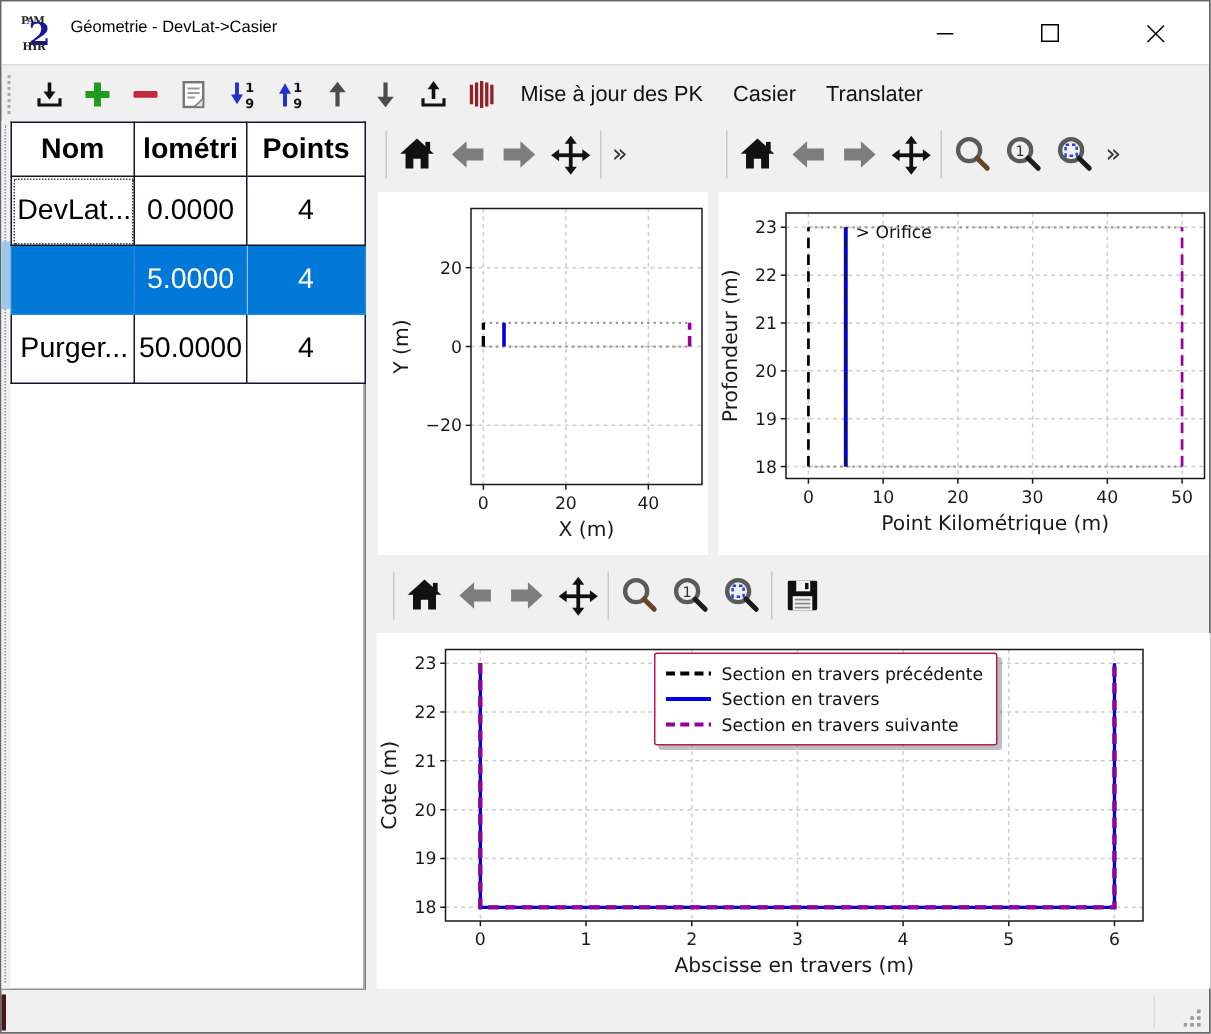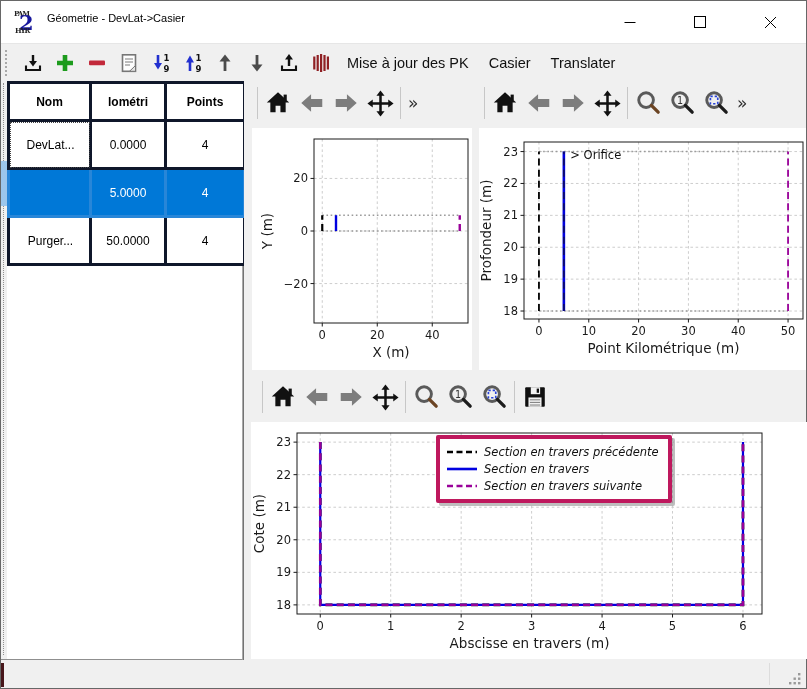--- a/index.html
+++ b/index.html
@@ -23,42 +23,42 @@
   .tb-btn{width:24px;height:26px;margin:0 4px;display:flex;align-items:center;justify-content:center;background:transparent;border:0;padding:0;}
   .tb-text{background:transparent;border:0;font-family:"Liberation Sans",sans-serif;font-size:14.5px;color:#111;padding:0 10px;height:30px;}
 
   
   .left-panel{position:absolute;left:0;top:80px;width:242px;height:579px;background:#fff;
     border-right:1px solid #a9a9a9;border-bottom:1px solid #8f8f8f;box-sizing:border-box;}
   .row-strip{position:absolute;left:0;top:0;width:6px;height:100%;background:#f0f0f0;}
   .row-strip-dots{position:absolute;left:2px;top:2px;width:0;height:99%;border-left:1px dotted #909090;}
   .row-strip-sel{position:absolute;left:0;top:80px;width:6px;height:45px;background:#9dc6ec;}
   table.sections{position:absolute;left:6px;top:0;border-collapse:collapse;table-layout:fixed;width:236px;}
-  table.sections th,table.sections td{border:3px solid #0f172a;font-size:12px;color:#000;
+  table.sections th,table.sections td{border:1px solid #0f172a;font-size:19px;color:#000;
     overflow:hidden;white-space:nowrap;background:#fff;}
   table.sections th{height:33px;font-weight:bold;text-align:center;}
   table.sections td{height:43px;text-align:center;}
   td.nom{text-align:left;padding-left:3px;}
   tr.selected td{background:#0078d7;color:#fff;border-color:#2886d8;}
   td.focused{outline:1px dotted #444;outline-offset:-2px;}
   .c-nom{width:82px}.c-pk{width:75px}.c-pts{width:79px}
 
   
   .right-area{position:absolute;left:243px;top:80px;width:562px;height:579px;background:#f0f0f0;}
   .nav-toolbar{position:absolute;height:40px;display:flex;align-items:center;background:#f0f0f0;}
   .nav-btn{width:32px;height:34px;display:flex;align-items:center;justify-content:center;background:transparent;border:0;padding:0;margin:0 1px;}
   .nav-sep{width:1px;height:32px;background:#c7c7c7;margin:0 3px;}
   .nav-more{font-size:17px;color:#333;padding:0 4px;font-family:"DejaVu Sans",sans-serif;}
   .figure{position:absolute;background:#ffffff;}
   svg.plot{position:absolute;left:0;top:0;}
   .tick{font-family:"DejaVu Sans",sans-serif;font-size:11.5px;fill:#1a1a1a;}
   .axlabel{font-family:"DejaVu Sans",sans-serif;font-size:13.5px;fill:#1a1a1a;}
   .annot{font-family:"DejaVu Sans",sans-serif;font-size:11.5px;fill:#111;}
-  .legend{position:absolute;left:185px;top:13px;background:#fefefe;border:4px solid #be185d;
-    border-radius:2px;box-shadow:3px 3px 0 rgba(110,110,110,.45);padding:4px 9px 5px 7px;font-style:italic;}
+  .legend{position:absolute;left:185px;top:13px;background:#fefefe;border:1px solid #be185d;
+    border-radius:2px;box-shadow:3px 3px 0 rgba(110,110,110,.45);padding:4px 9px 5px 7px;}
   .legend-row{display:flex;align-items:center;height:17px;}
   .legend-label{font-family:"DejaVu Sans",sans-serif;font-size:11.5px;color:#111;margin-left:7px;}
 
   
   .statusbar{position:absolute;left:0;top:659px;width:805px;height:28px;background:#f0f0f0;}
   .sb-sep{position:absolute;left:768px;top:3px;width:1px;height:22px;background:#dcdcdc;}
   .sb-grip{position:absolute;right:4px;bottom:3px;}
   .red-sliver{position:absolute;left:0;top:662px;width:3px;height:24px;background:#47161a;}
 </style>
 </head>

